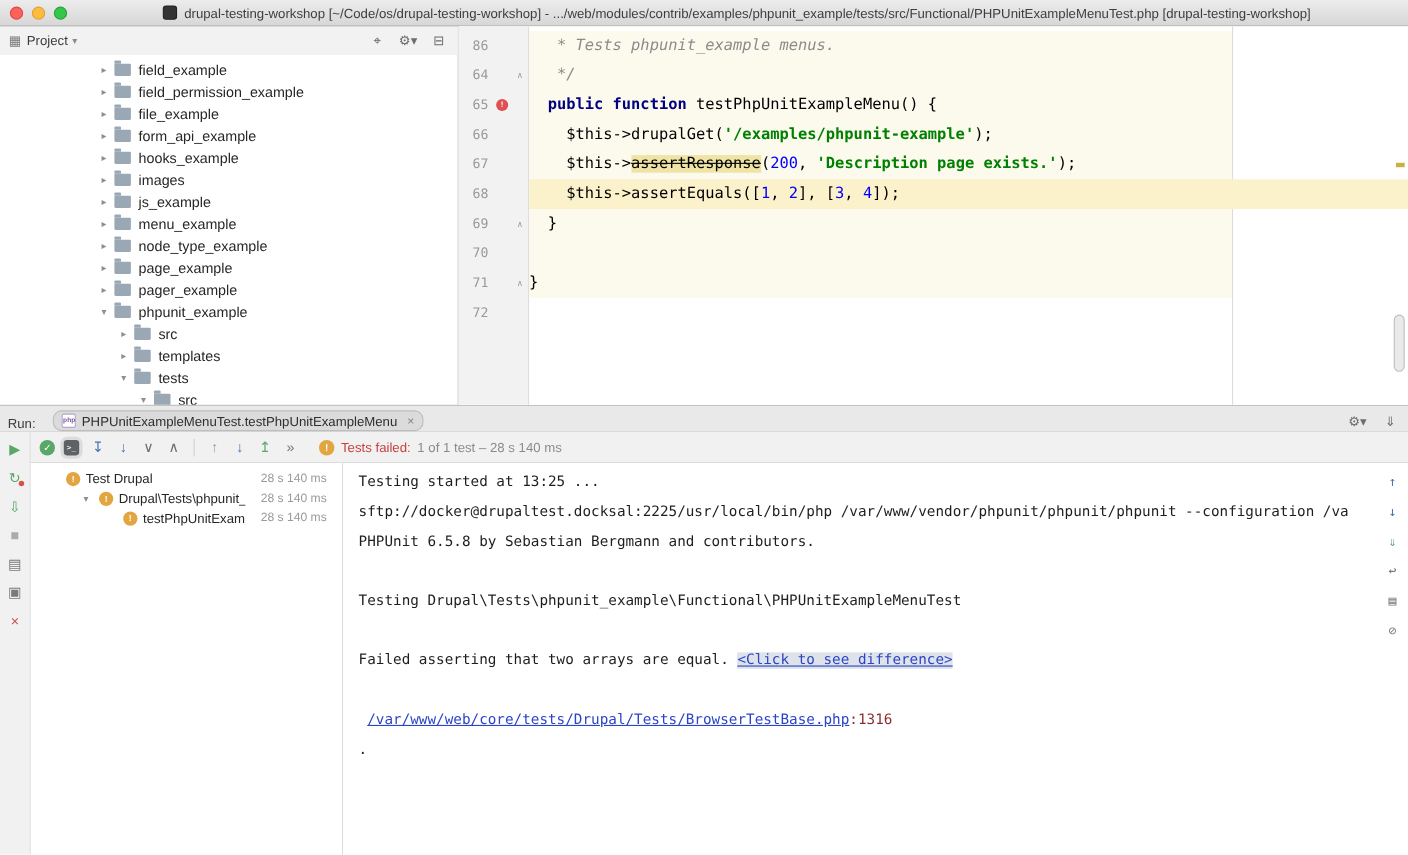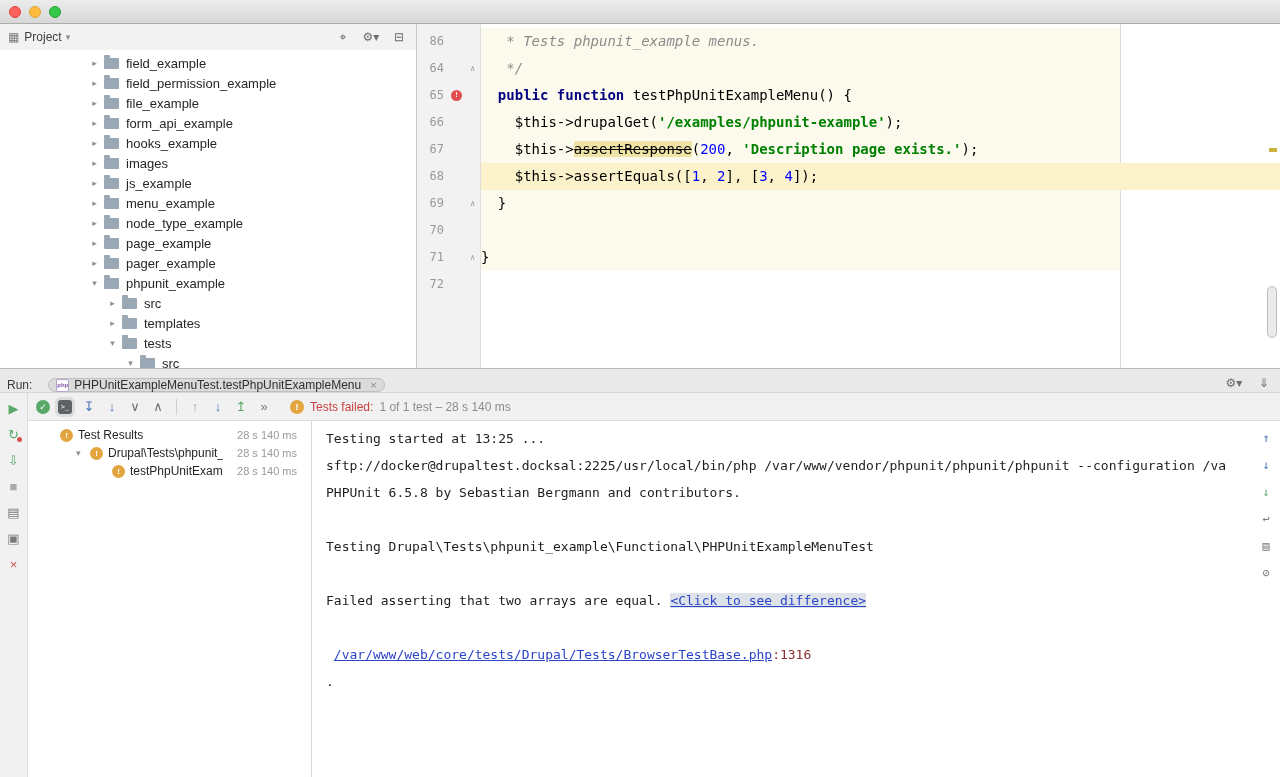--- a/index.html
+++ b/index.html
@@ -55,21 +55,21 @@
   .seg-n { color:#0000FF; }
   .seg-p { color:#000; }
   .seg-dep { background:#EFE4A5; text-decoration:line-through; }
   .vthumb { position:absolute; right:3px; top:262px; width:10px; height:52px; border:1px solid #BDBDBD; border-radius:6px; background:rgba(170,170,170,0.25); }
   .stripe-warn { position:absolute; right:3px; top:124px; width:8px; height:4px; background:#C9B23E; }
 
   
   .run-panel { flex:0 0 409px; display:flex; flex-direction:column; border-top:1px solid #B9B9B9; min-height:0; }
   .run-tabbar { flex:0 0 24px; background:#E9E9E9; border-bottom:1px solid #D6D6D6; display:flex; align-items:flex-end; padding:0 7px; font-size:12px; color:#3B3B3B; }
   .run-label { margin-right:16px; }
-  .run-tab { display:flex; align-items:center; gap:5px; background:#DBDBDB; border:1px solid #BEBEBE; border-radius:8px; height:14px; padding:0 7px; font-size:12px; color:#2E2E2E; }
+  .run-tab { display:flex; align-items:center; gap:5px; background:#DBDBDB; border:1px solid #BEBEBE; border-radius:8px; height:19px; padding:0 7px; font-size:12px; color:#2E2E2E; }
   .php-badge { width:13px; height:13px; background:#fff; border:1px solid #B6A6CF; border-radius:2px; color:#7A52A0; font-size:6px; font-weight:bold; display:flex; align-items:center; justify-content:center; }
   .tab-close { color:#888; margin-left:4px; font-size:11px; }
   .tabbar-icons { margin-left:auto; display:flex; gap:12px; }
 
   .run-body { flex:1 1 auto; display:flex; min-height:0; }
   .left-strip { flex:0 0 28px; background:#F1F1F1; border-right:1px solid #DCDCDC; display:flex; flex-direction:column; align-items:center; padding-top:6px; gap:8px; }
   .run-right { flex:1 1 auto; display:flex; flex-direction:column; min-width:0; }
   .test-toolbar { flex:0 0 28px; background:#F1F1F1; border-bottom:1px solid #DCDCDC; display:flex; align-items:center; padding:0 8px; gap:5px; }
   .icon { display:inline-flex; align-items:center; justify-content:center; width:18px; height:18px; font-size:13px; color:#777; }
   .icon[data-name="show-passed-icon"] { background:#59A869; color:#fff; border-radius:50%; width:14px; height:14px; font-size:9px; }
@@ -101,20 +101,24 @@
 </head>
 <body>
 
 <div class="window" data-name="ide-window">
 
   <div class="titlebar" data-name="titlebar">
     <div class="lights" data-name="traffic-lights">
       <span class="light red" data-name="close-window-button"></span>
       <span class="light yellow" data-name="minimize-window-button"></span>
       <span class="light green" data-name="zoom-window-button"></span>
+    </div>
+    <div class="title-center">
+      <span class="proxy" data-name="project-proxy-icon"></span>
+      <span class="wtitle" data-name="window-title">drupal-testing-workshop [~/Code/os/drupal-testing-workshop] - .../web/modules/contrib/examples/phpunit_example/tests/src/Functional/PHPUnitExampleMenuTest.php [drupal-testing-workshop]</span>
     </div>
   </div>
 
   <div class="main">
 
     <div class="project-panel" data-name="project-panel">
       <div class="panel-header" data-name="project-panel-header">
         <span class="ph-icon" data-name="project-view-icon">▦</span>
         <span data-name="project-panel-title">Project</span>
         <span class="ph-caret" data-name="chevron-down-icon">▾</span>
@@ -342,21 +346,21 @@
             <span class="badge" data-name="tests-failed-icon">!</span>
             <span class="status-failed" data-name="tests-failed-label">Tests failed:</span>
             <span class="status-detail" data-name="tests-failed-detail">1 of 1 test – 28 s 140 ms</span>
           </div>
         </div>
 
         <div class="run-content">
           <div class="test-tree" data-name="test-results-tree">
               <div class="ttrow" data-name="test-tree-row" style="padding-left: 32px;">
                 <span class="tt-badge" data-name="test-failed-icon">!</span>
-                <span class="tt-label" data-name="test-node-label">Test Results</span>
+                <span class="tt-label" data-name="test-node-label">Test Drupal</span>
                 <span class="tt-time" data-name="test-duration">28 s 140 ms</span>
               </div>
               <div class="ttrow" data-name="test-tree-row" style="padding-left: 48px;">
                 <span class="tt-chev" data-name="chevron-down-icon">▾</span>
                 <span class="tt-badge" data-name="test-failed-icon">!</span>
                 <span class="tt-label" data-name="test-node-label">Drupal\Tests\phpunit_ex...</span>
                 <span class="tt-time" data-name="test-duration">28 s 140 ms</span>
               </div>
               <div class="ttrow" data-name="test-tree-row" style="padding-left: 84px;">
                 <span class="tt-badge" data-name="test-failed-icon">!</span>

